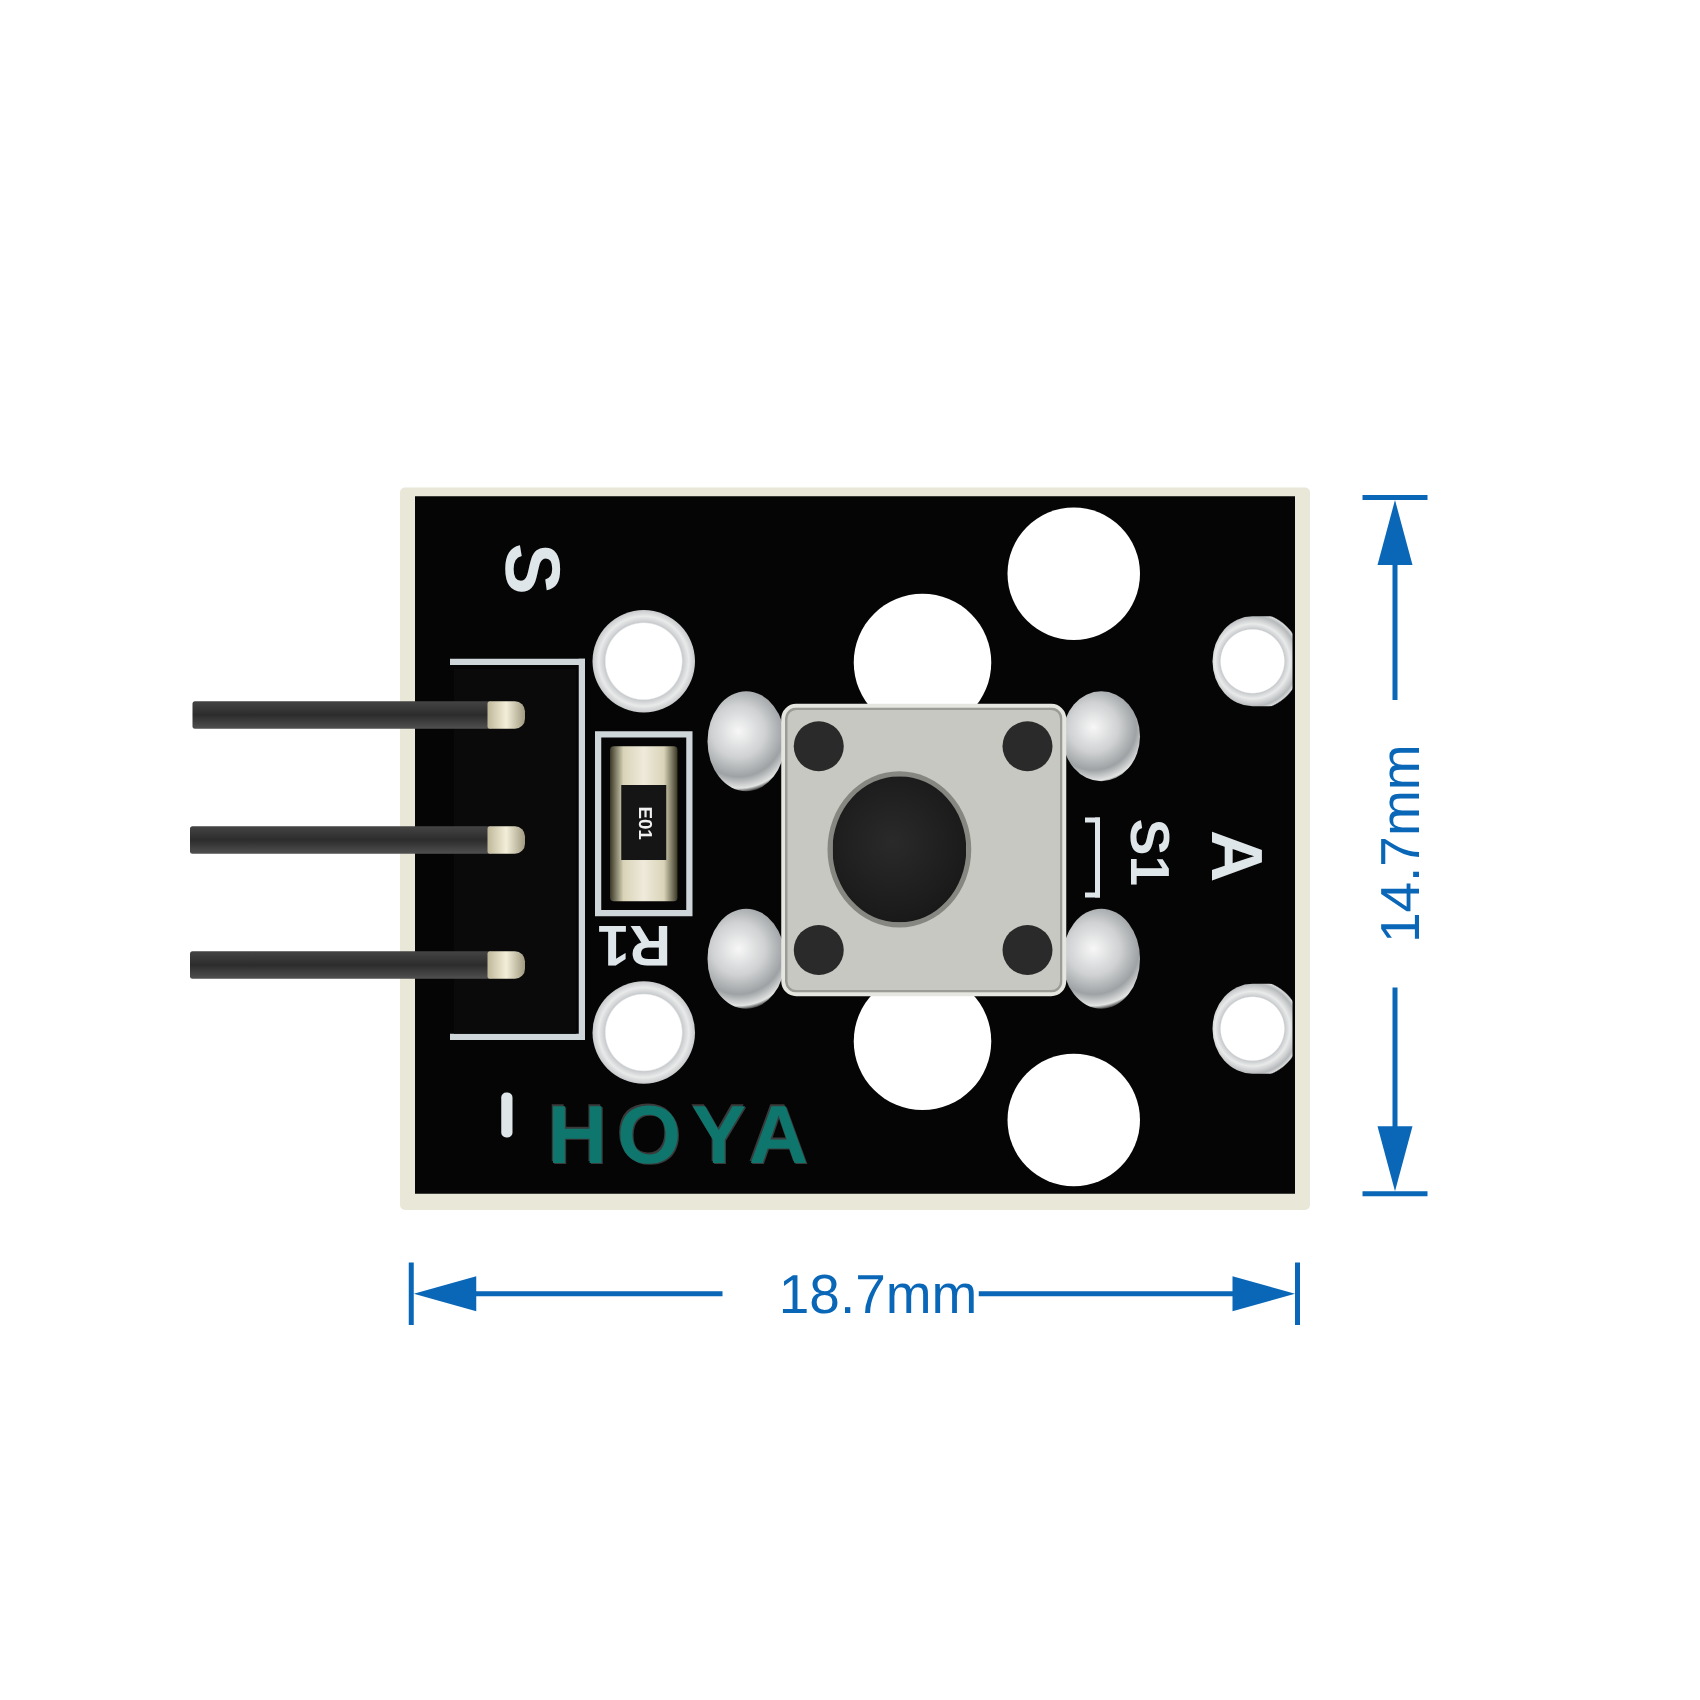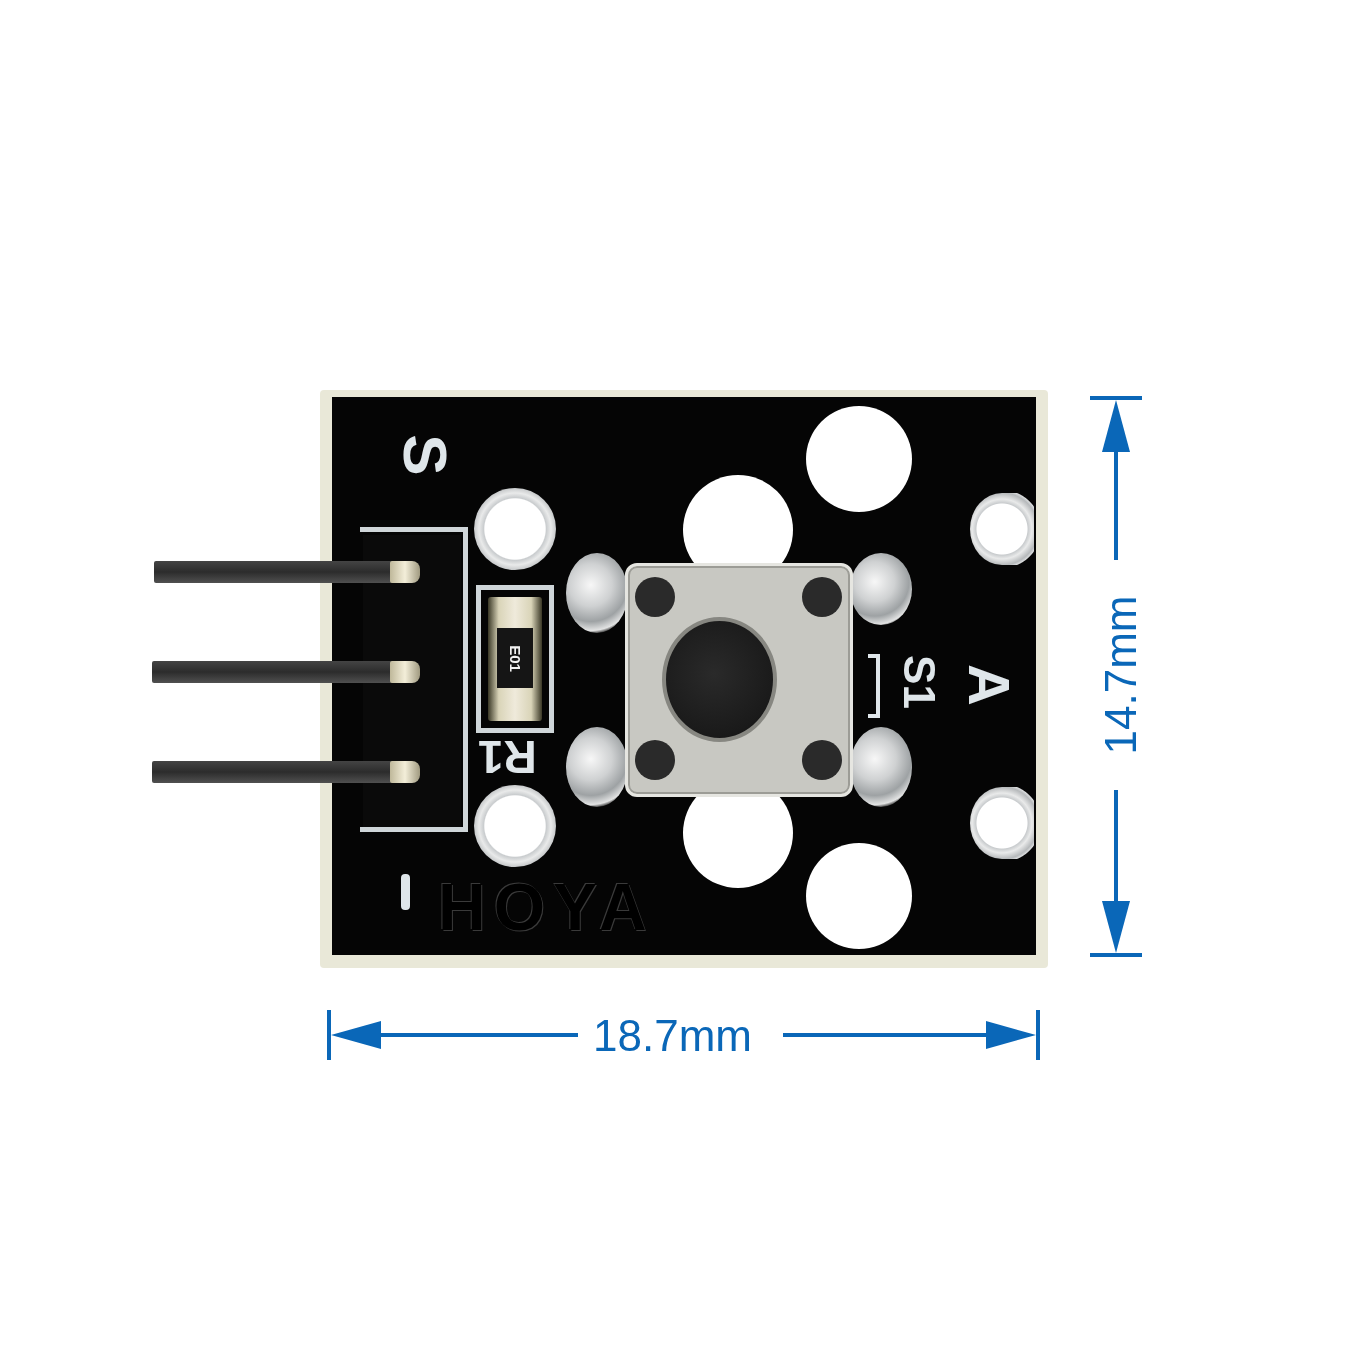--- a/index.html
+++ b/index.html
@@ -43,21 +43,21 @@
 </head>
 <body>
 
 <div class="abs pcb-edge"></div>
 <div class="abs pcb"></div>
 
 <div class="abs silk" style="left:404px;top:424px;font-size:62px;line-height:62px;transform:rotate(90deg);">S</div>
 
 <div class="abs" style="left:401px;top:874px;width:9px;height:36px;background:#dfe6ea;border-radius:4px;"></div>
 
-<div class="abs" style="left:438px;top:874px;font-size:66px;line-height:66px;color:#000000;font-weight:bold;letter-spacing:8px;text-shadow:1px 1px 0 #3a3a3a,-1px -1px 0 #3a3a3a;">HOYA</div>
+<div class="abs" style="left:438px;top:874px;font-size:66px;line-height:66px;color:#0f766e;font-weight:bold;letter-spacing:8px;text-shadow:1px 1px 0 #3a3a3a,-1px -1px 0 #3a3a3a;">HOYA</div>
 
 <div class="abs hdr-outline"></div>
 <div class="abs hdr-body"></div>
 
 <div class="abs pin" style="left:154px;top:561px;width:240px;"></div>
 <div class="abs pin-tip" style="left:390px;top:561px;"></div>
 <div class="abs pin" style="left:152px;top:661px;width:242px;"></div>
 <div class="abs pin-tip" style="left:390px;top:661px;"></div>
 <div class="abs pin" style="left:152px;top:761px;width:242px;"></div>
 <div class="abs pin-tip" style="left:390px;top:761px;"></div>
@@ -95,21 +95,21 @@
 <div class="abs" style="left:868px;top:654px;width:8px;height:56px;border:4px solid #dfe6ea;border-left:none;"></div>
 <div class="abs silk" style="left:892px;top:660px;font-size:44px;line-height:44px;transform:rotate(90deg);">S1</div>
 <div class="abs silk" style="left:968px;top:656px;font-size:58px;line-height:58px;transform:rotate(90deg);">A</div>
 
 <div class="abs dim-color" style="left:327px;top:1010px;width:4px;height:50px;"></div>
 <div class="abs dim-color" style="left:1036px;top:1010px;width:4px;height:50px;"></div>
 <div class="abs dim-color" style="left:350px;top:1033px;width:228px;height:4px;"></div>
 <div class="abs dim-color" style="left:783px;top:1033px;width:220px;height:4px;"></div>
 <div class="abs" style="left:331px;top:1021px;width:0;height:0;border-top:14px solid transparent;border-bottom:14px solid transparent;border-right:50px solid #0a67b8;"></div>
 <div class="abs" style="left:986px;top:1021px;width:0;height:0;border-top:14px solid transparent;border-bottom:14px solid transparent;border-left:50px solid #0a67b8;"></div>
-<div class="abs dim-text" style="left:593px;top:1014px;">18.7mm</div>
+<div class="abs dim-text" style="left:623px;top:1014px;">18.7mm</div>
 
 <div class="abs dim-color" style="left:1090px;top:396px;width:52px;height:4px;"></div>
 <div class="abs dim-color" style="left:1090px;top:953px;width:52px;height:4px;"></div>
 <div class="abs dim-color" style="left:1114px;top:420px;width:4px;height:140px;"></div>
 <div class="abs dim-color" style="left:1114px;top:790px;width:4px;height:140px;"></div>
 <div class="abs" style="left:1102px;top:400px;width:0;height:0;border-left:14px solid transparent;border-right:14px solid transparent;border-bottom:52px solid #0a67b8;"></div>
 <div class="abs" style="left:1102px;top:901px;width:0;height:0;border-left:14px solid transparent;border-right:14px solid transparent;border-top:52px solid #0a67b8;"></div>
 <div class="abs dim-text" style="left:1042px;top:653px;transform:rotate(-90deg);transform-origin:center;">14.7mm</div>
 
 </body></html>

